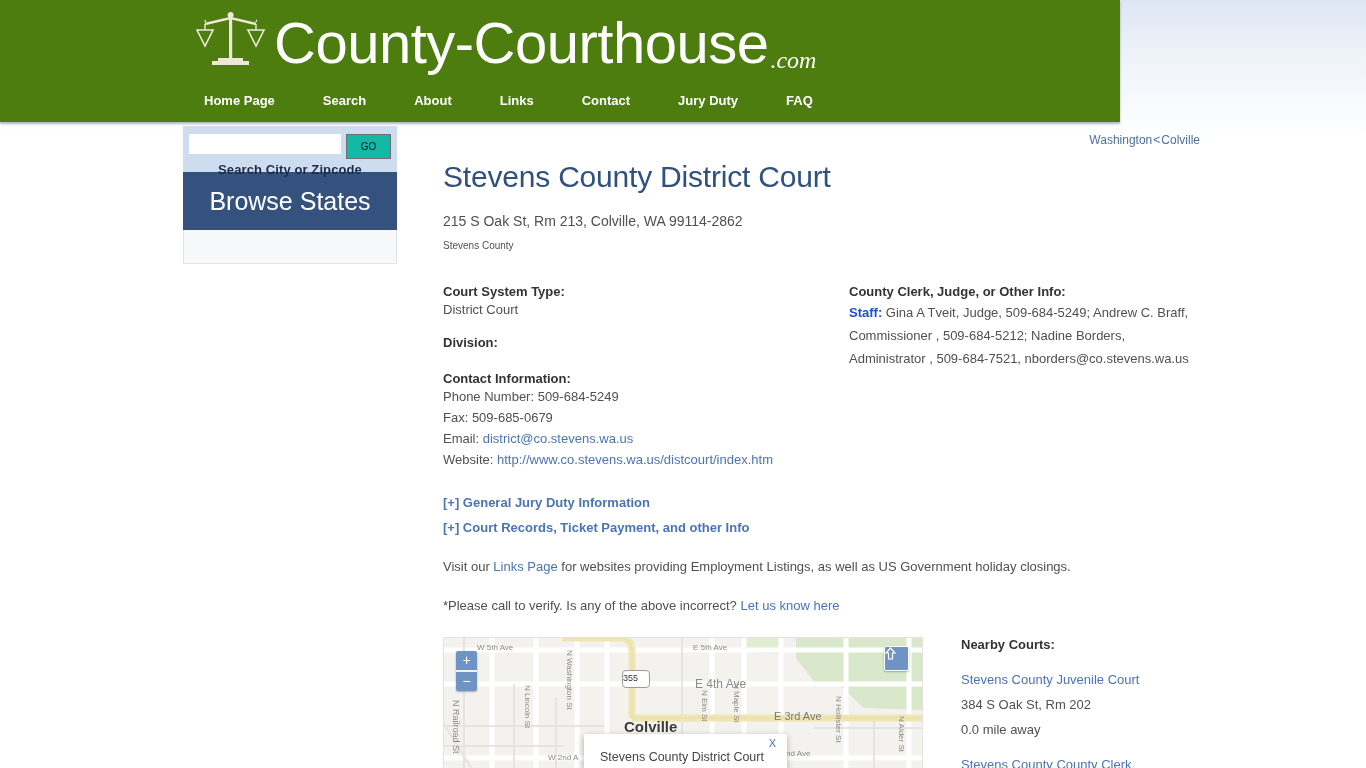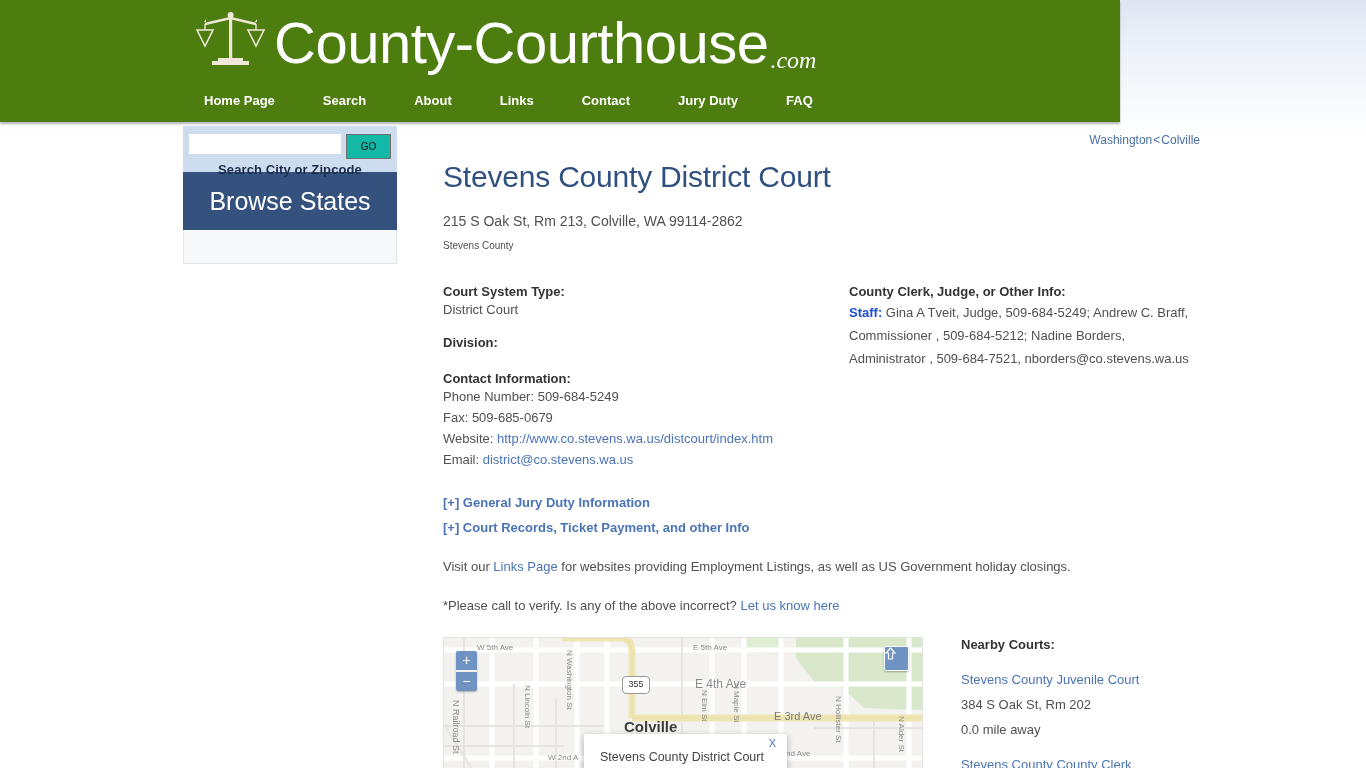--- a/index.html
+++ b/index.html
@@ -407,22 +407,22 @@
         <div class="spacer-18"></div>
 
         <div class="field-label">Division:</div>
         <div class="field-value"></div>
 
         <div class="spacer-18"></div>
 
         <div class="field-label">Contact Information:</div>
         <div class="field-value">Phone Number: 509-684-5249</div>
         <div class="contact-line">Fax: 509-685-0679</div>
+        <div class="contact-line"><span>Email:</span> <a href="#">district@co.stevens.wa.us</a></div>
         <div class="contact-line"><span>Website:</span> <a href="#">http://www.co.stevens.wa.us/distcourt/index.htm</a></div>
-        <div class="contact-line"><span>Email:</span> <a href="#">district@co.stevens.wa.us</a></div>
       </div>
 
       <div class="col-right">
         <div class="field-label">County Clerk, Judge, or Other Info:</div>
         <div class="staff-body"><b>Staff:</b> <span>Gina A Tveit, Judge, 509-684-5249; Andrew C. Braff, Commissioner , 509-684-5212; Nadine Borders, Administrator , 509-684-7521, nborders@co.stevens.wa.us</span></div>
       </div>
     </div>
 
     <a href="#" class="expand-link first">[+] General Jury Duty Information</a>
     <a href="#" class="expand-link">[+] Court Records, Ticket Payment, and other Info</a>
@@ -478,21 +478,21 @@
           </g>
           <g stroke="#e6dda8" stroke-width="0.8" fill="none">
             <path d="M118 0 L180 0 L186 4 L188 12 L188 80 L478 80"></path>
           </g>
 
           <g stroke="#e8e6e2" stroke-width="2.5" fill="none">
             <path d="M0 86 L40 151"></path>
           </g>
         </svg>
 
-        <div style="position:absolute;left:178px;top:38px;width:26px;height:16px;background:#ffffff;border:1px solid #9a9a9a;border-radius:4px;font-size:9px;line-height:15px;text-align:center;color:#333;">
+        <div style="position:absolute;left:178px;top:32px;width:26px;height:16px;background:#ffffff;border:1px solid #9a9a9a;border-radius:4px;font-size:9px;line-height:15px;color:#333;">
           <span>355</span>
         </div>
 
         <div style="position:absolute;left:180px;top:80px;font-size:15px;font-weight:bold;color:#3c3c3c;">Colville</div>
 
         <div style="position:absolute;left:33px;top:5px;font-size:8px;color:#8a8a8a;">W 5th Ave</div>
         <div style="position:absolute;left:249px;top:5px;font-size:8px;color:#8a8a8a;">E 5th Ave</div>
         <div style="position:absolute;left:251px;top:39px;font-size:12px;color:#8a8a8a;">E 4th Ave</div>
         <div style="position:absolute;left:330px;top:72px;font-size:11px;color:#7a7a7a;">E 3rd Ave</div>
         <div style="position:absolute;left:330px;top:111px;font-size:8px;color:#8a8a8a;">E 2nd Ave</div>

